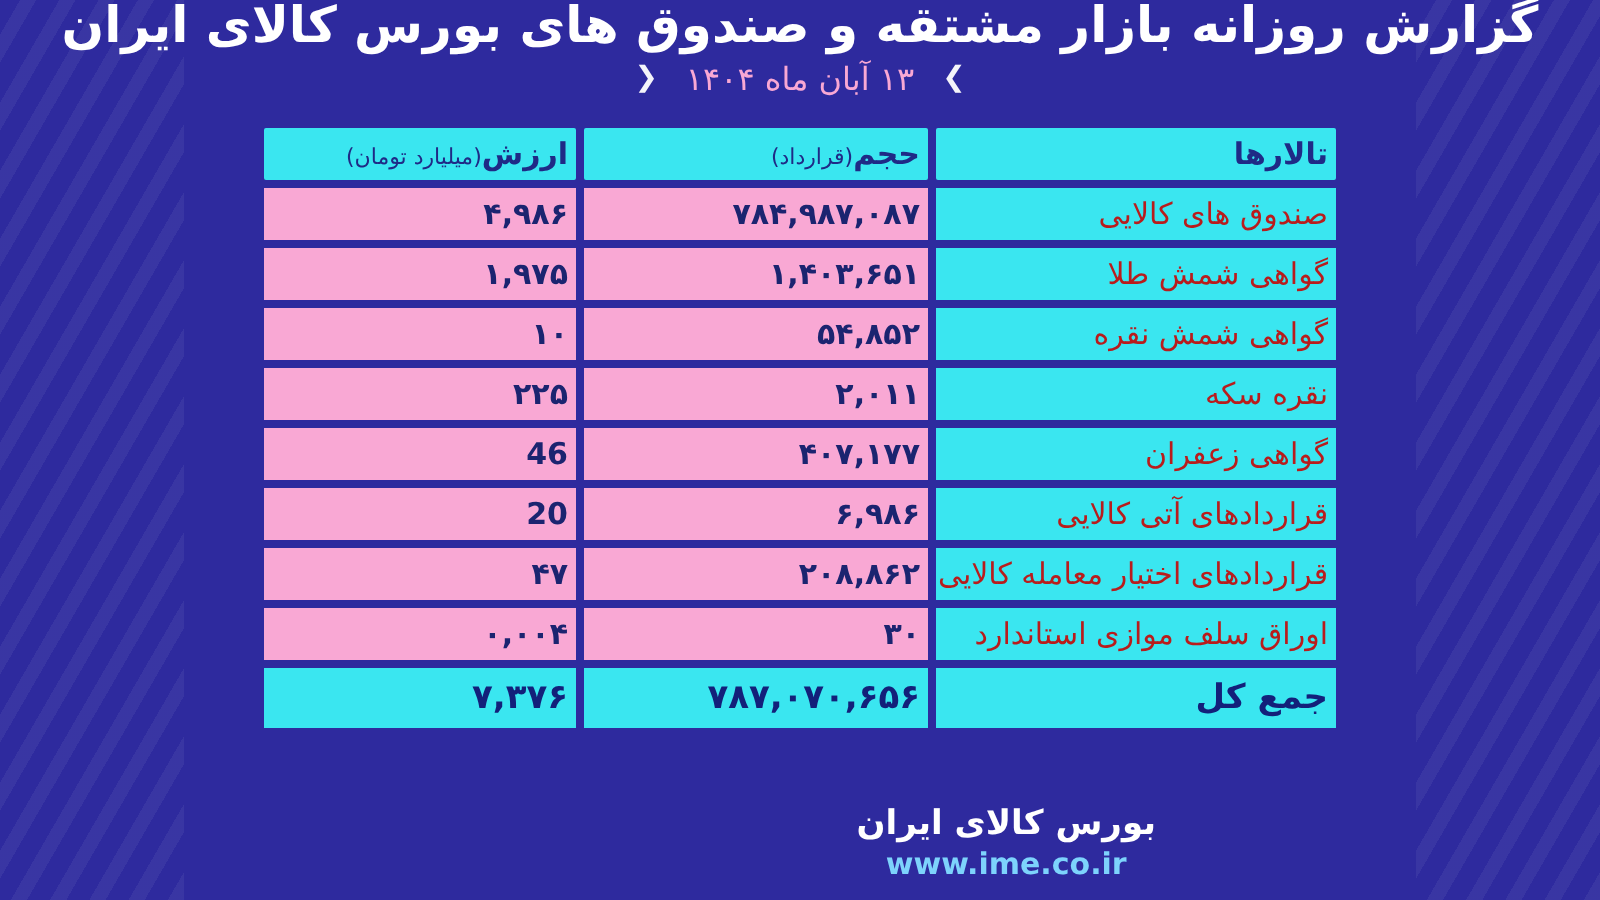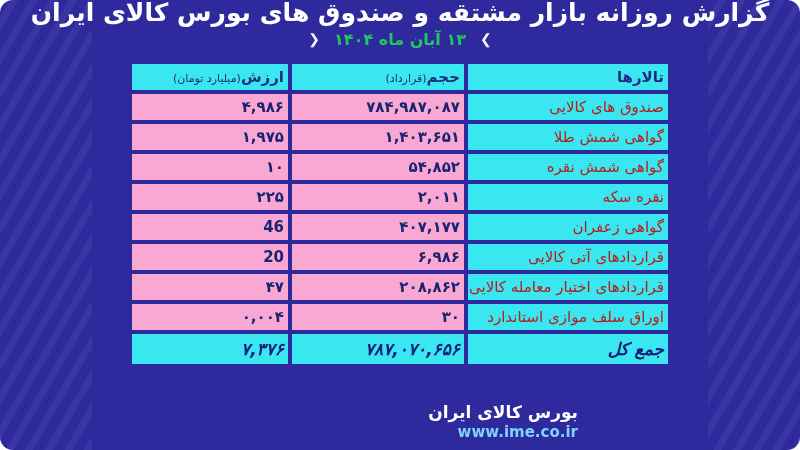--- a/index.html
+++ b/index.html
@@ -12,21 +12,20 @@
     height: 450px;
     overflow: hidden;
     font-family: "DejaVu Sans", "Liberation Sans", sans-serif;
   }
   .poster {
     position: relative;
     width: 800px;
     height: 450px;
     background: #2e2a9e;
     overflow: hidden;
-    border-radius: 13px;
   }
   
   .stripes-left, .stripes-right {
     position: absolute;
     top: 0;
     height: 450px;
     width: 92px;
     background: repeating-linear-gradient(
       -60deg,
       rgba(255,255,255,0.055) 0px,
@@ -61,22 +60,22 @@
     left: 0;
     right: 0;
     display: flex;
     justify-content: center;
     align-items: center;
     gap: 14px;
     height: 26px;
   }
   .date-text {
     font-size: 16px;
-    color: #22c55e;
-    font-weight: bold;
+    color: #f9a8d4;
+    font-weight: normal;
     white-space: nowrap;
   }
   .chev {
     color: #ffffff;
     font-size: 14px;
     line-height: 1;
     opacity: 0.95;
   }
 
   table.data {
@@ -120,38 +119,37 @@
     color: #1b2470;
     font-weight: bold;
     font-size: 14px;
   }
   tr.total td {
     background: #3ae6f0;
     color: #13207a;
     font-weight: bold;
     font-size: 17px;
     height: 30px;
-    font-style: italic;
   }
   .col-name { width: 200px; }
   .col-vol  { width: 172px; }
   .col-value{ width: 156px; }
 
   .footer {
     position: absolute;
     bottom: 2px;
     left: 0;
     right: 0;
     height: 56px;
   }
   .brand {
     position: absolute;
     right: 222px;
     bottom: 6px;
-    text-align: right;
+    text-align: center;
     line-height: 1.25;
     margin-left: 20px;
   }
   .brand-name {
     color: #ffffff;
     font-size: 17px;
     font-weight: bold;
   }
   .brand-url {
     color: #7dd3fc;

